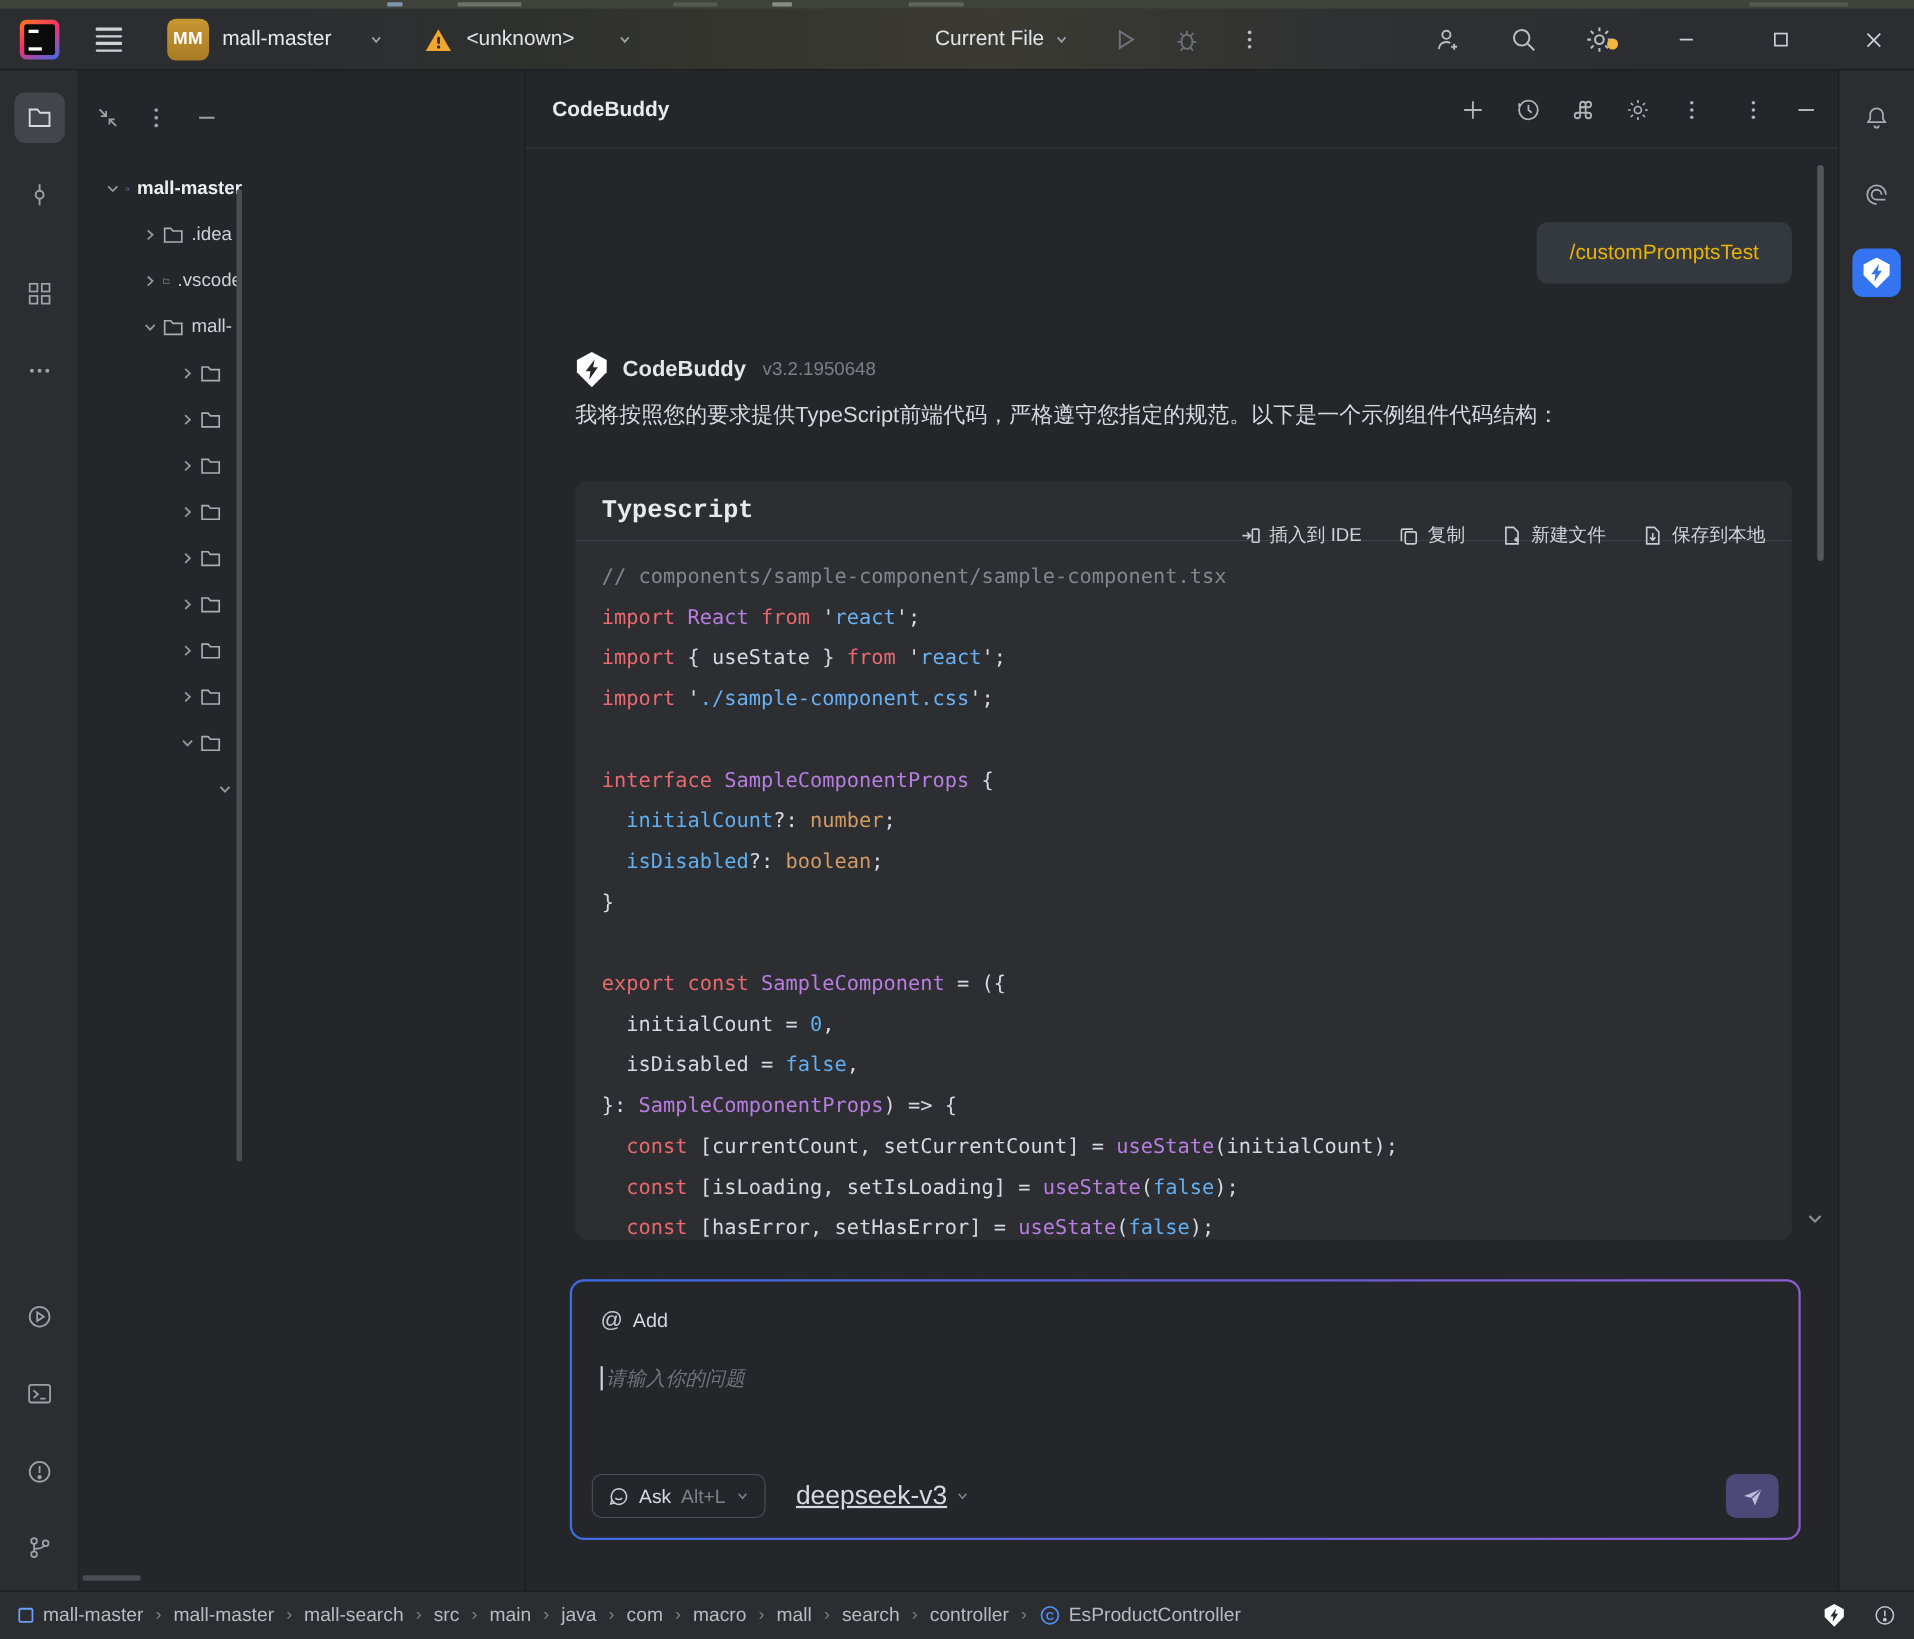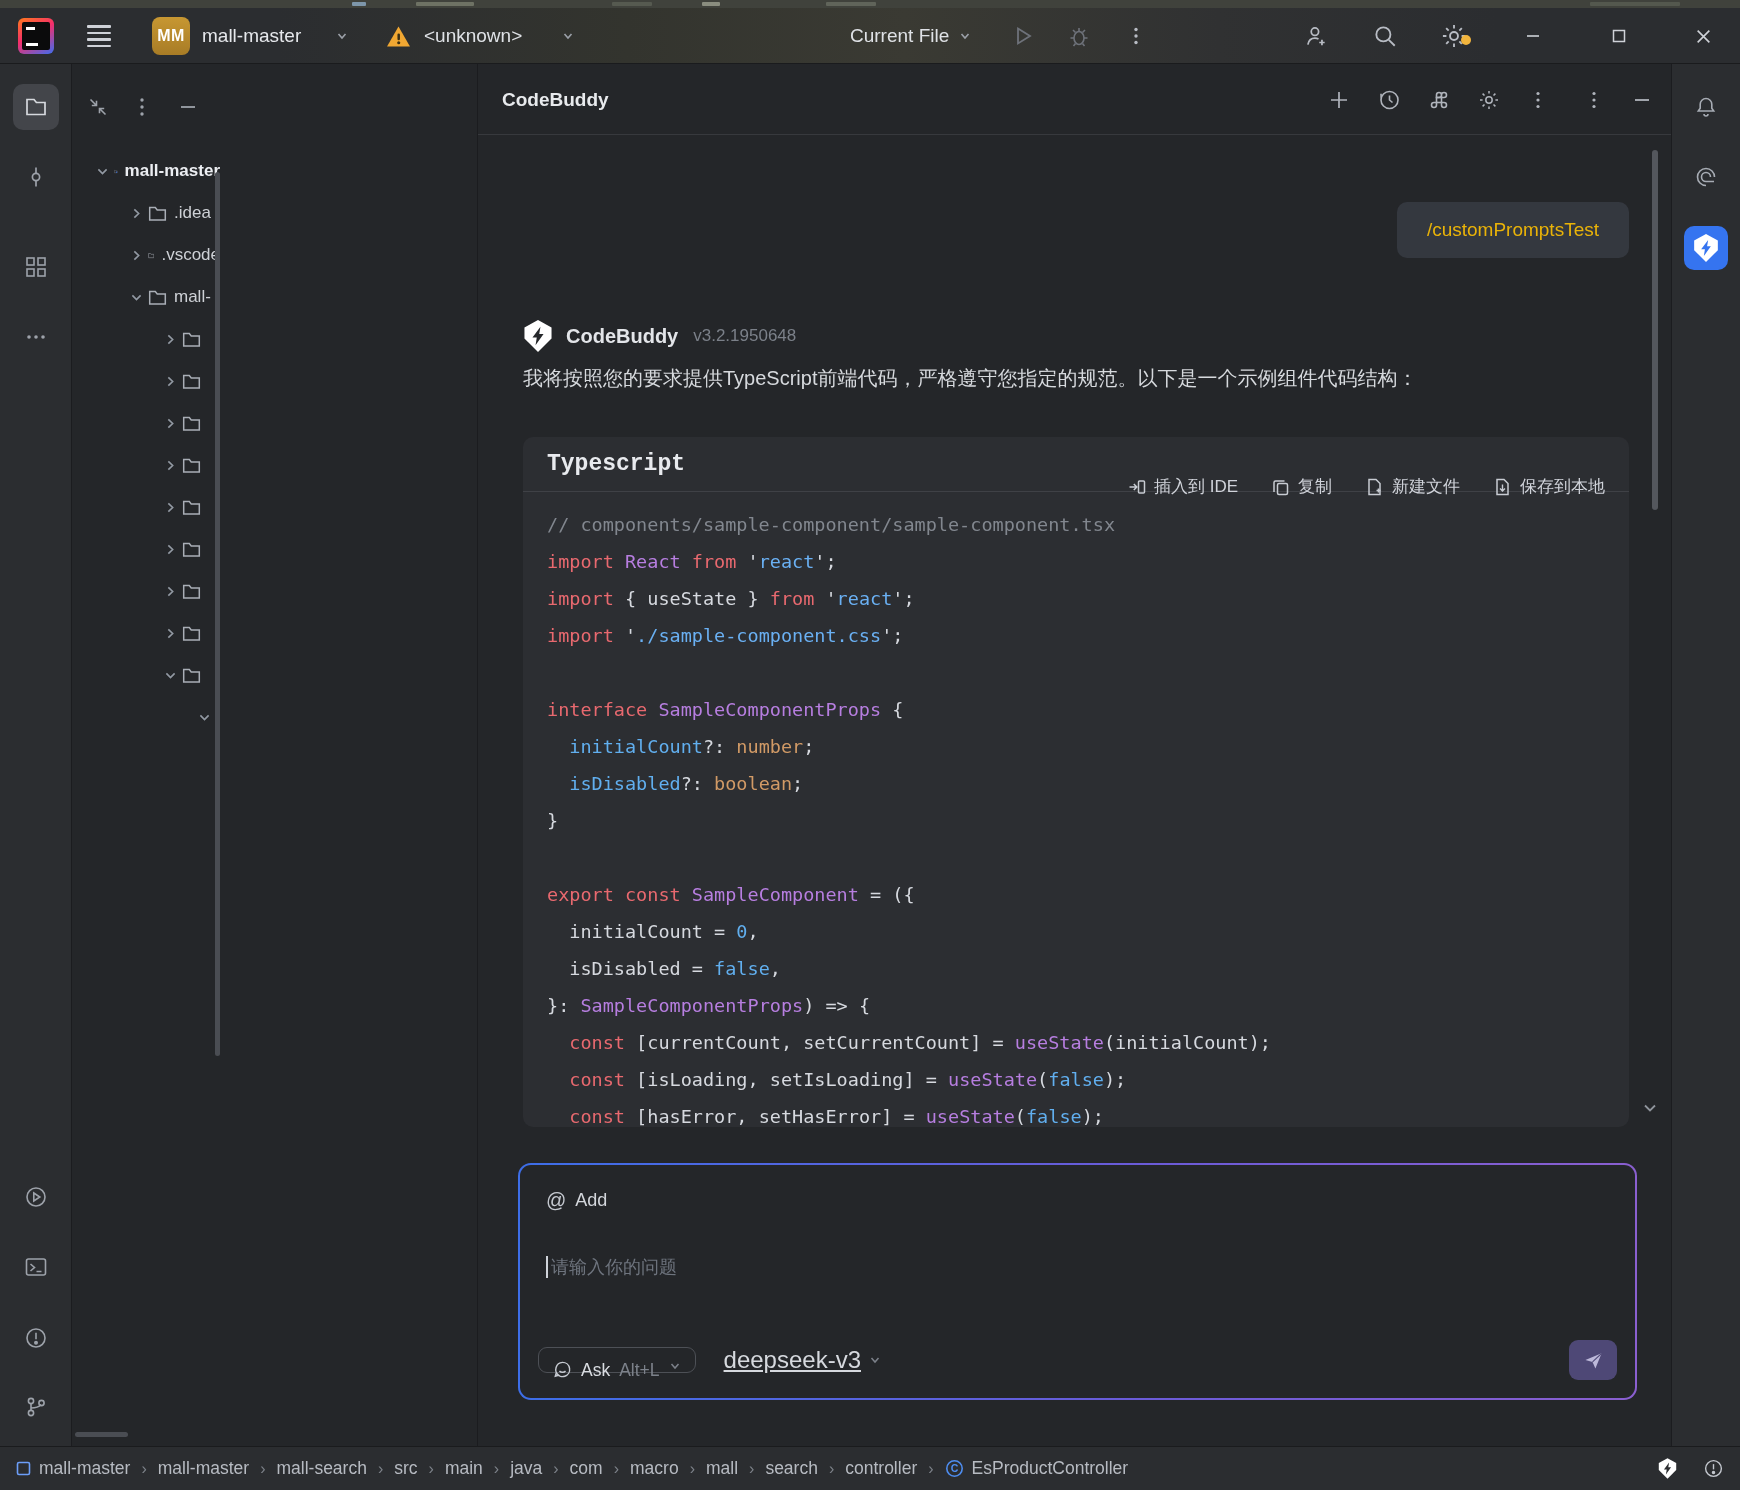--- a/index.html
+++ b/index.html
@@ -98,25 +98,25 @@
 
   #chat-vscroll { position:absolute; right:13px; top:15px; width:6px; height:360px; background:#54575d; border-radius:3px; }
   #scroll-down-btn { position:absolute; right:10px; top:962px; width:22px; height:22px; color:#8f949c; cursor:pointer; }
 
   #composer-wrap { position:absolute; left:40px; top:1028px; width:1119px; height:237px; border-radius:13px; padding:2px;
     background:linear-gradient(90deg,#3d6ee8 0%,#6a5bd8 55%,#8a5fd0 100%); }
   #composer { position:relative; width:100%; height:100%; border-radius:11px; background:#242629; }
   #composer-add { position:absolute; left:26px; top:24px; display:flex; align-items:center; gap:9px; cursor:pointer; }
   #composer-add .at { font-size:20px; color:#c6cad1; }
   #composer-add .add-label { font-size:18px; color:#d4d7dc; }
-  #composer-input { position:absolute; left:26px; top:90px; display:flex; align-items:center; cursor:text; }
+  #composer-input { position:absolute; left:26px; top:76px; display:flex; align-items:center; cursor:text;font-style:italic; }
   #caret { width:2px; height:22px; background:#cfd3da; margin-right:3px; }
   #placeholder { font-size:18px; color:#6e747e; }
   #composer-bottom { position:absolute; left:18px; right:18px; bottom:18px; height:40px; display:flex; align-items:center; }
-  #ask-pill { display:flex; gap:9px; height:26px; padding:12px 14px; border:1px solid #4d5056; border-radius:9px;
+  #ask-pill { display:flex; align-items:center; gap:9px; height:40px; padding:12px 14px; border:1px solid #4d5056; border-radius:9px;
     background:none; cursor:pointer; font-family:"Liberation Sans", sans-serif; }
   #ask-pill .ask-label { font-size:17.5px; color:#d9dce1; font-weight:500; }
   #ask-pill .ask-shortcut { font-size:17.5px; color:#7c818a; }
   #model-select { display:flex; align-items:center; gap:8px; margin-left:28px; cursor:pointer; }
   #model-select .model-label { font-size:24px; color:#d6d9de; font-weight:500;text-decoration:underline; }
   #send-btn { position:absolute; right:18px; bottom:18px; width:48px; height:40px; border-radius:9px; background:#4e4876;
     border:none; display:flex; align-items:center; justify-content:center; cursor:pointer; }
 
   
   #right-rail { left:1671px; top:64px; width:69px; height:1382px; background:#2b2d30; border-left:1px solid #1b1c1f; }

